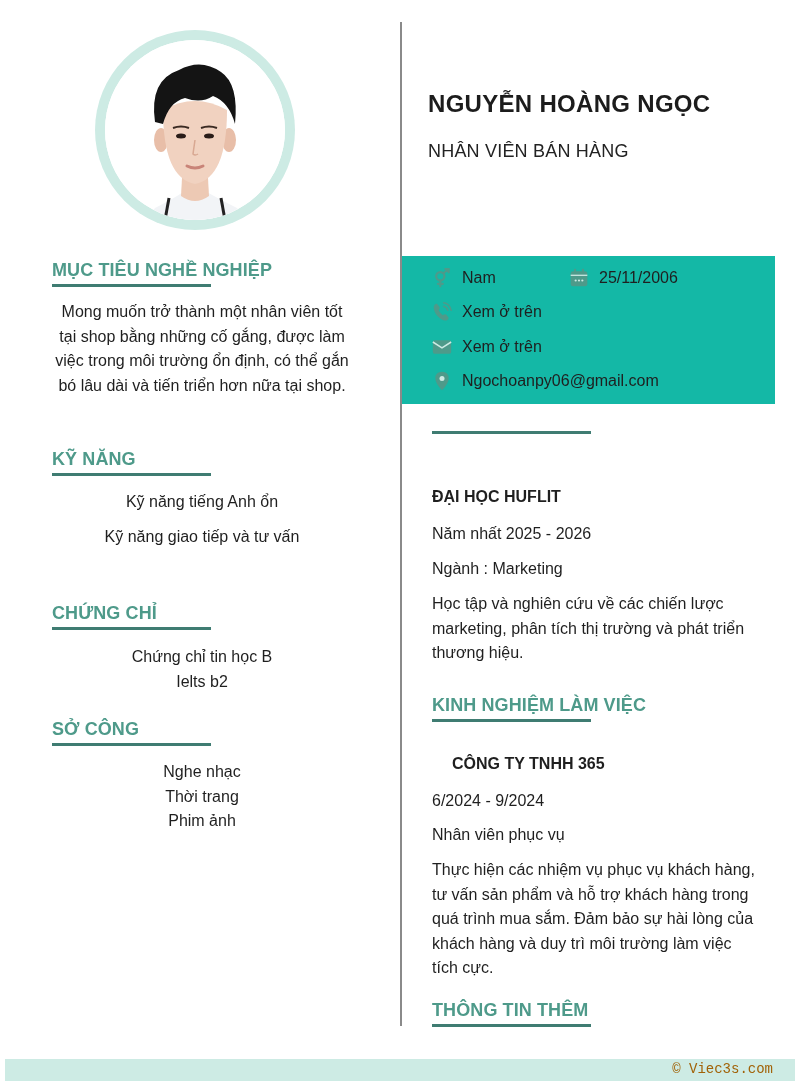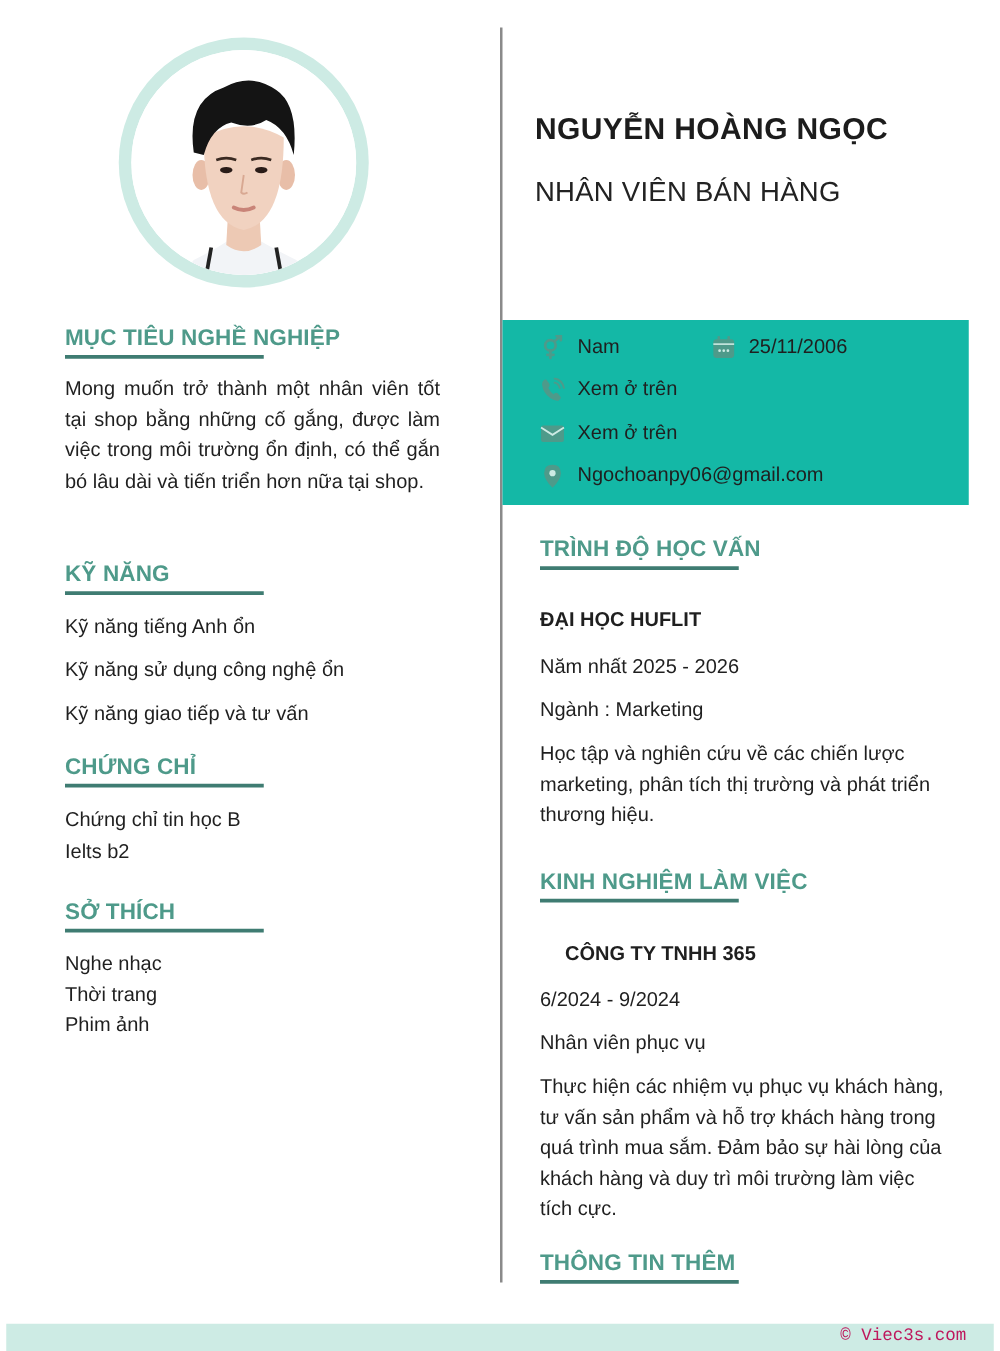--- a/index.html
+++ b/index.html
@@ -15,36 +15,36 @@
 
   
   .sec-head { position: absolute; width: 320px; }
   .sec-title { font-weight: bold; font-size: 18px; color: #4e9a8a; letter-spacing: 0.1px; line-height: 22px; white-space: nowrap; }
   .sec-line { width: 159px; height: 3px; background: #3f7c72; margin-top: 3px; }
 
   .txt { font-size: 16px; line-height: 24.6px; color: #1f1f1f; }
   .justify { text-align: justify; }
 
   
-  .left { position: absolute; left: 52px; width: 300px; }
+  .left { position: absolute; left: 52px; width: 300px; text-align: center; }
 
   
   .name { position: absolute; left: 428px; top: 90px; font-size: 24px; font-weight: bold; color: #1c1c1c; letter-spacing: 0.3px; white-space: nowrap; }
-  .job { position: absolute; left: 428px; top: 141px; font-size: 22px; color: #222; letter-spacing: 0.2px; white-space: nowrap; }
+  .job { position: absolute; left: 428px; top: 141px; font-size: 18px; color: #222; letter-spacing: 0.2px; white-space: nowrap; }
 
   
   .contact { position: absolute; left: 402px; top: 256px; width: 373px; height: 148px; background: #14b8a6; }
   .c-item { position: absolute; display: flex; align-items: center; height: 24px; font-size: 16px; color: #1f1f1f; white-space: nowrap; }
   .c-item svg { width: 20px; height: 20px; margin-right: 10px; flex: 0 0 auto; }
 
   .right { position: absolute; left: 432px; width: 330px; }
   .bold { font-weight: bold; }
 
   .footer { position: absolute; left: 5px; top: 1059px; width: 790px; height: 22px; background: #cdebe4; }
-  .footer-text { position: absolute; right: 22px; top: 2px; font-family: "Liberation Mono", "DejaVu Sans Mono", monospace; font-size: 14px; color: #be185d; }
+  .footer-text { position: absolute; right: 22px; top: 2px; font-family: "Liberation Mono", "DejaVu Sans Mono", monospace; font-size: 14px; color: #a16207; }
 </style>
 </head>
 <body>
 
 <div class="divider"></div>
 
 <div class="avatar-ring">
   <div class="avatar-inner">
     <svg viewBox="0 0 180 180">
       <rect width="180" height="180" fill="#ffffff"></rect>
@@ -128,45 +128,43 @@
   <div class="sec-line"></div>
 </div>
 <div class="left txt justify" style="top:300px;">Mong muốn trở thành một nhân viên tốt tại shop bằng những cố gắng, được làm việc trong môi trường ổn định, có thể gắn bó lâu dài và tiến triển hơn nữa tại shop.</div>
 
 <div class="sec-head" style="left:52px; top:448px;">
   <div class="sec-title">KỸ NĂNG</div>
   <div class="sec-line"></div>
 </div>
 <div class="left txt" style="top:490px;">
   <div style="margin-bottom:10.5px;">Kỹ năng tiếng Anh ổn</div>
-  <div style="margin-bottom:10.5px;">Kỹ năng sử dụng công nghệ ổn</div>
   <div>Kỹ năng giao tiếp và tư vấn</div>
 </div>
 
 <div class="sec-head" style="left:52px; top:602px;">
   <div class="sec-title">CHỨNG CHỈ</div>
   <div class="sec-line"></div>
 </div>
 <div class="left txt" style="top:645px;">
   <div>Chứng chỉ tin học B</div>
   <div>Ielts b2</div>
 </div>
 
 <div class="sec-head" style="left:52px; top:718px;">
-  <div class="sec-title">SỞ THÍCH</div>
+  <div class="sec-title">SỞ CÔNG</div>
   <div class="sec-line"></div>
 </div>
 <div class="left txt" style="top:760px;">
   <div>Nghe nhạc</div>
   <div>Thời trang</div>
   <div>Phim ảnh</div>
 </div>
 
 <div class="sec-head" style="left:432px; top:428px;">
-  <div class="sec-title">TRÌNH ĐỘ HỌC VẤN</div>
   <div class="sec-line"></div>
 </div>
 <div class="right txt bold" style="top:485px;">ĐẠI HỌC HUFLIT</div>
 <div class="right txt" style="top:522px;">Năm nhất 2025 - 2026</div>
 <div class="right txt" style="top:557px;">Ngành : Marketing</div>
 <div class="right txt" style="top:592px; width:320px;">Học tập và nghiên cứu về các chiến lược marketing, phân tích thị trường và phát triển thương hiệu.</div>
 
 <div class="sec-head" style="left:432px; top:694px;">
   <div class="sec-title">KINH NGHIỆM LÀM VIỆC</div>
   <div class="sec-line"></div>

